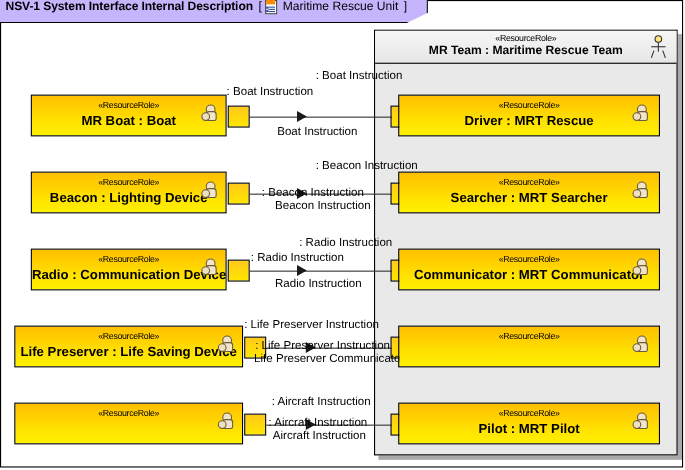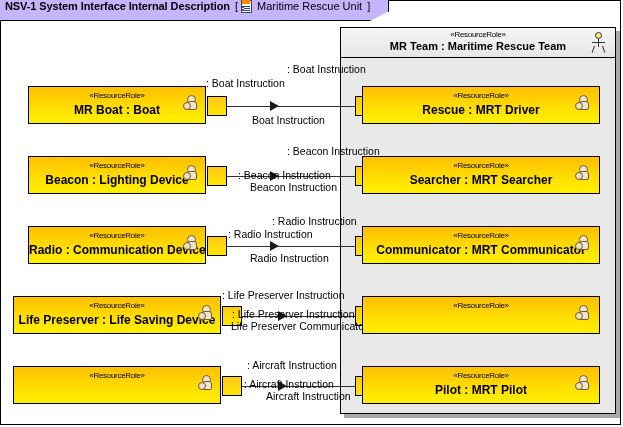--- a/index.html
+++ b/index.html
@@ -197,21 +197,21 @@
   <div class="conn" style="left:227px;top:106px;width:140px;"></div>
   <div class="arrow" style="left:270px;top:101px;"></div>
   <div class="port" style="left:355px;top:96px;"></div>
   <div class="lbl" style="left:287px;top:63px;">: Boat Instruction</div>
   <div class="lbl" style="left:206px;top:77px;">: Boat Instruction</div>
   <div class="lbl" style="left:252px;top:114px;">Boat Instruction</div>
 
   <div class="rbox" style="left:362px;top:86px;width:238px;height:38px;">
     <span class="shadow"></span>
     <span class="stereo">«ResourceRole»</span>
-    <span class="rname">Rescue : MRT Driver</span>
+    <span class="rname">Driver : MRT Rescue</span>
     <span class="rricon" style="right:8px;top:8px;">
       <span class="c1"></span>
         <span class="c2"></span>
         <span class="c3"></span>
     </span>
   </div>
 
   <div class="rbox" style="left:28px;top:156px;width:178px;height:38px;">
     <span class="shadow"></span>
     <span class="stereo">«ResourceRole»</span>
@@ -306,21 +306,21 @@
         <span class="c2"></span>
         <span class="c3"></span>
     </span>
   </div>
   <div class="port" style="left:222px;top:376px;"></div>
   <div class="conn" style="left:242px;top:386px;width:125px;"></div>
   <div class="arrow" style="left:278px;top:381px;"></div>
   <div class="port" style="left:355px;top:376px;"></div>
   <div class="lbl" style="left:247px;top:359px;">: Aircraft Instruction</div>
   <div class="lbl" style="left:244px;top:378px;">: Aircraft Instruction</div>
-  <div class="lbl" style="left:248px;top:390px;margin-left:18px;">Aircraft Instruction</div>
+  <div class="lbl" style="left:248px;top:390px;">Aircraft Instruction</div>
 
   <div class="rbox" style="left:362px;top:366px;width:238px;height:38px;">
     <span class="shadow"></span>
     <span class="stereo">«ResourceRole»</span>
     <span class="rname">Pilot : MRT Pilot</span>
     <span class="rricon" style="right:8px;top:8px;">
       <span class="c1"></span>
         <span class="c2"></span>
         <span class="c3"></span>
     </span>

